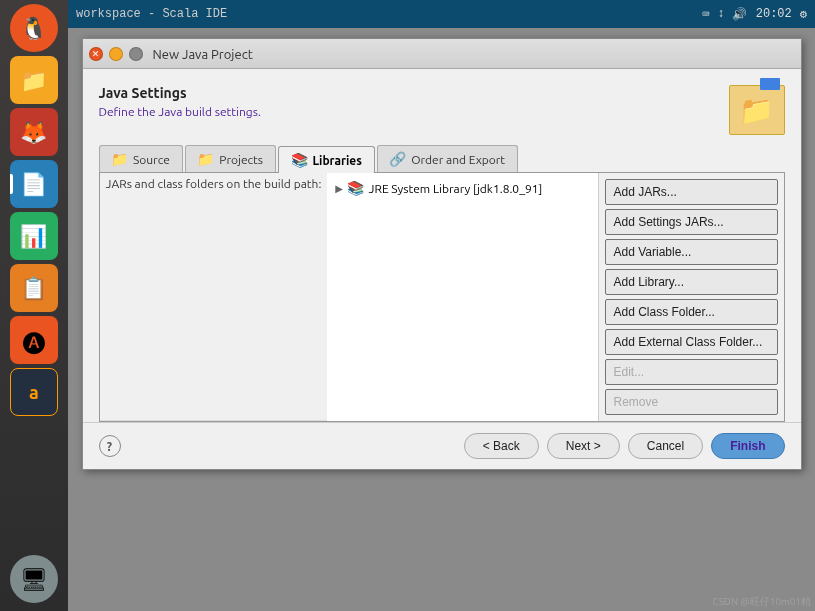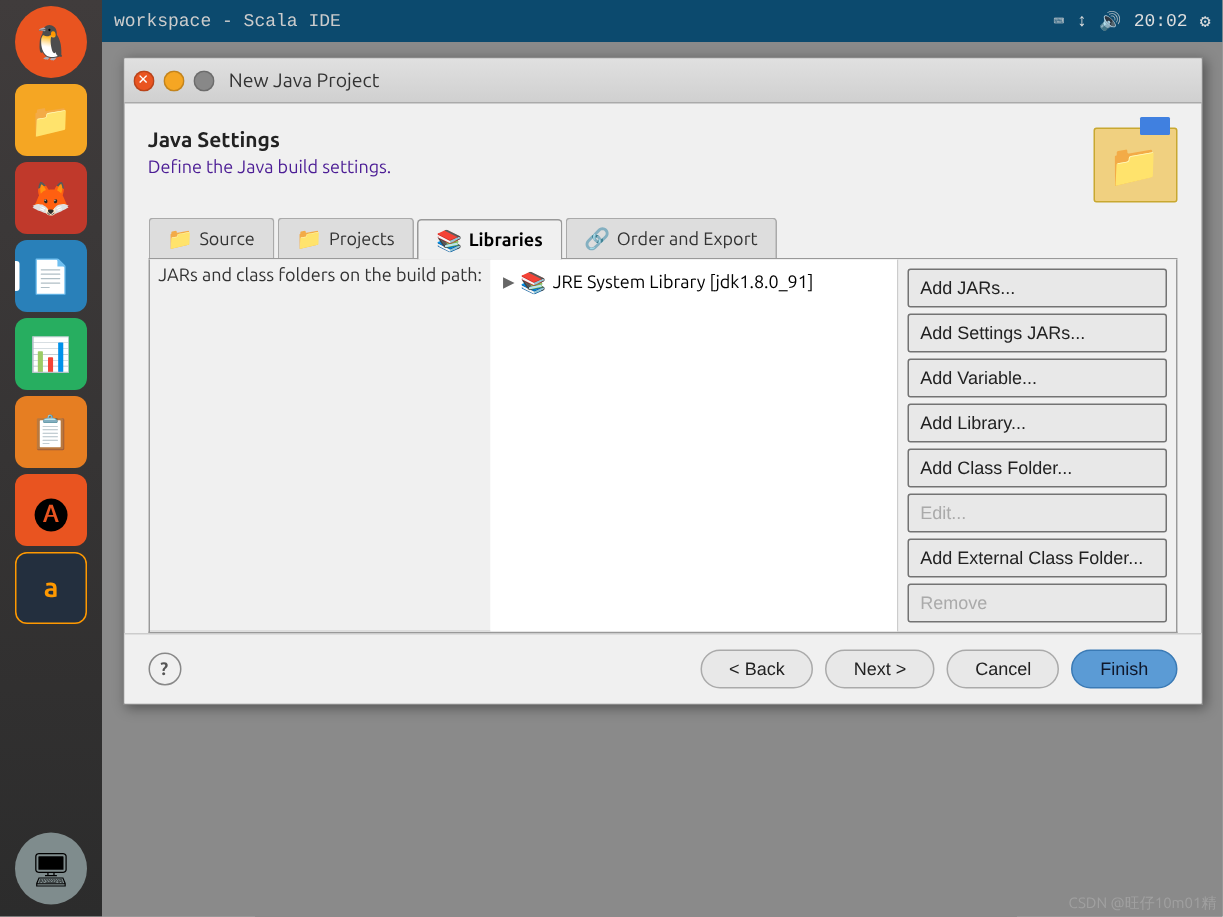--- a/index.html
+++ b/index.html
@@ -253,23 +253,23 @@
       padding: 5px 18px;
       font-size: 12px;
       background: #e8e8e8;
       border: 1px solid #aaa;
       cursor: pointer;
       border-radius: 13px;
       color: #222;
     }
     .footer-btn.finish {
       background: #5b9bd5;
-      color: #0f172a;
+      color: #4c1d95;
       border-color: #3a7ab5;
-      font-weight: normal;
+      font-weight: bold;
     }
     .help-icon {
       width: 22px; height: 22px;
       border-radius: 50%;
       border: 1px solid #888;
       display: flex; align-items: center; justify-content: center;
       font-size: 12px; font-weight: bold; color: #555;
       cursor: pointer;
     }
 
@@ -366,22 +366,22 @@
                 <span>JRE System Library [jdk1.8.0_91]</span>
               </div>
             </div>
           </div>
           <div class="btn-panel">
             <button class="action-btn">Add JARs...</button>
             <button class="action-btn">Add Settings JARs...</button>
             <button class="action-btn">Add Variable...</button>
             <button class="action-btn">Add Library...</button>
             <button class="action-btn">Add Class Folder...</button>
+            <button class="action-btn">Add External Class Folder...</button>
             <button class="action-btn disabled" disabled="">Edit...</button>
-            <button class="action-btn">Add External Class Folder...</button>
             <button class="action-btn disabled" disabled="">Remove</button>
           </div>
         </div>
       </div>
 
       <div class="dialog-footer">
         <div class="footer-left">
           <div class="help-icon">?</div>
         </div>
         <div class="footer-right">

